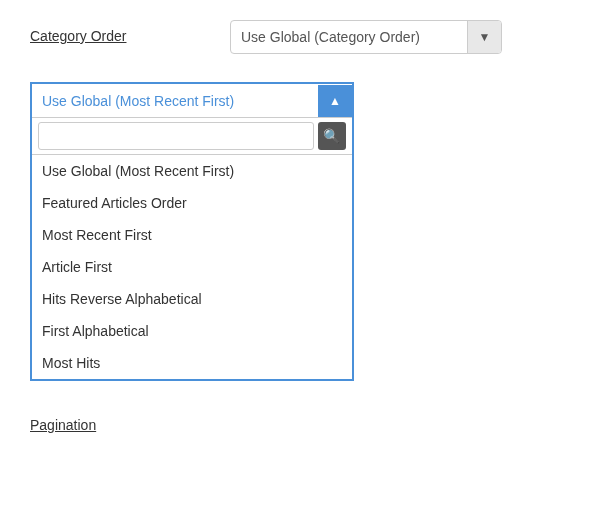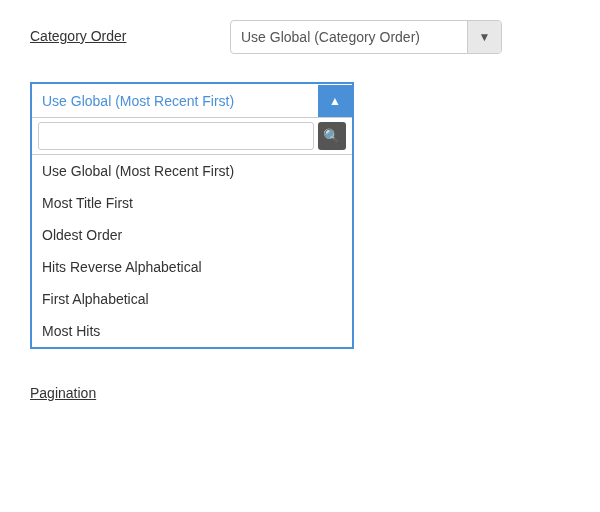--- a/index.html
+++ b/index.html
@@ -198,22 +198,23 @@
           </div>
         </div>
         <div class="search-box">
           <input type="text" class="search-input" placeholder="" style="">
           <button class="search-icon-btn">
             <span>🔍</span>
           </button>
         </div>
         <div class="dropdown-list" id="dropdown-list">
         <div class="dropdown-item">Use Global (Most Recent First)</div>
-            <div class="dropdown-item">Most Title First</div>
-            <div class="dropdown-item">Oldest Order</div>
+            <div class="dropdown-item">Featured Articles Order</div>
+            <div class="dropdown-item">Most Recent First</div>
+            <div class="dropdown-item">Article First</div>
             <div class="dropdown-item">Hits Reverse Alphabetical</div>
             <div class="dropdown-item">First Alphabetical</div>
             <div class="dropdown-item">Most Hits</div>
           </div>
       </div>
     </div>
   </div>
 
 
   <div class="form-row">

